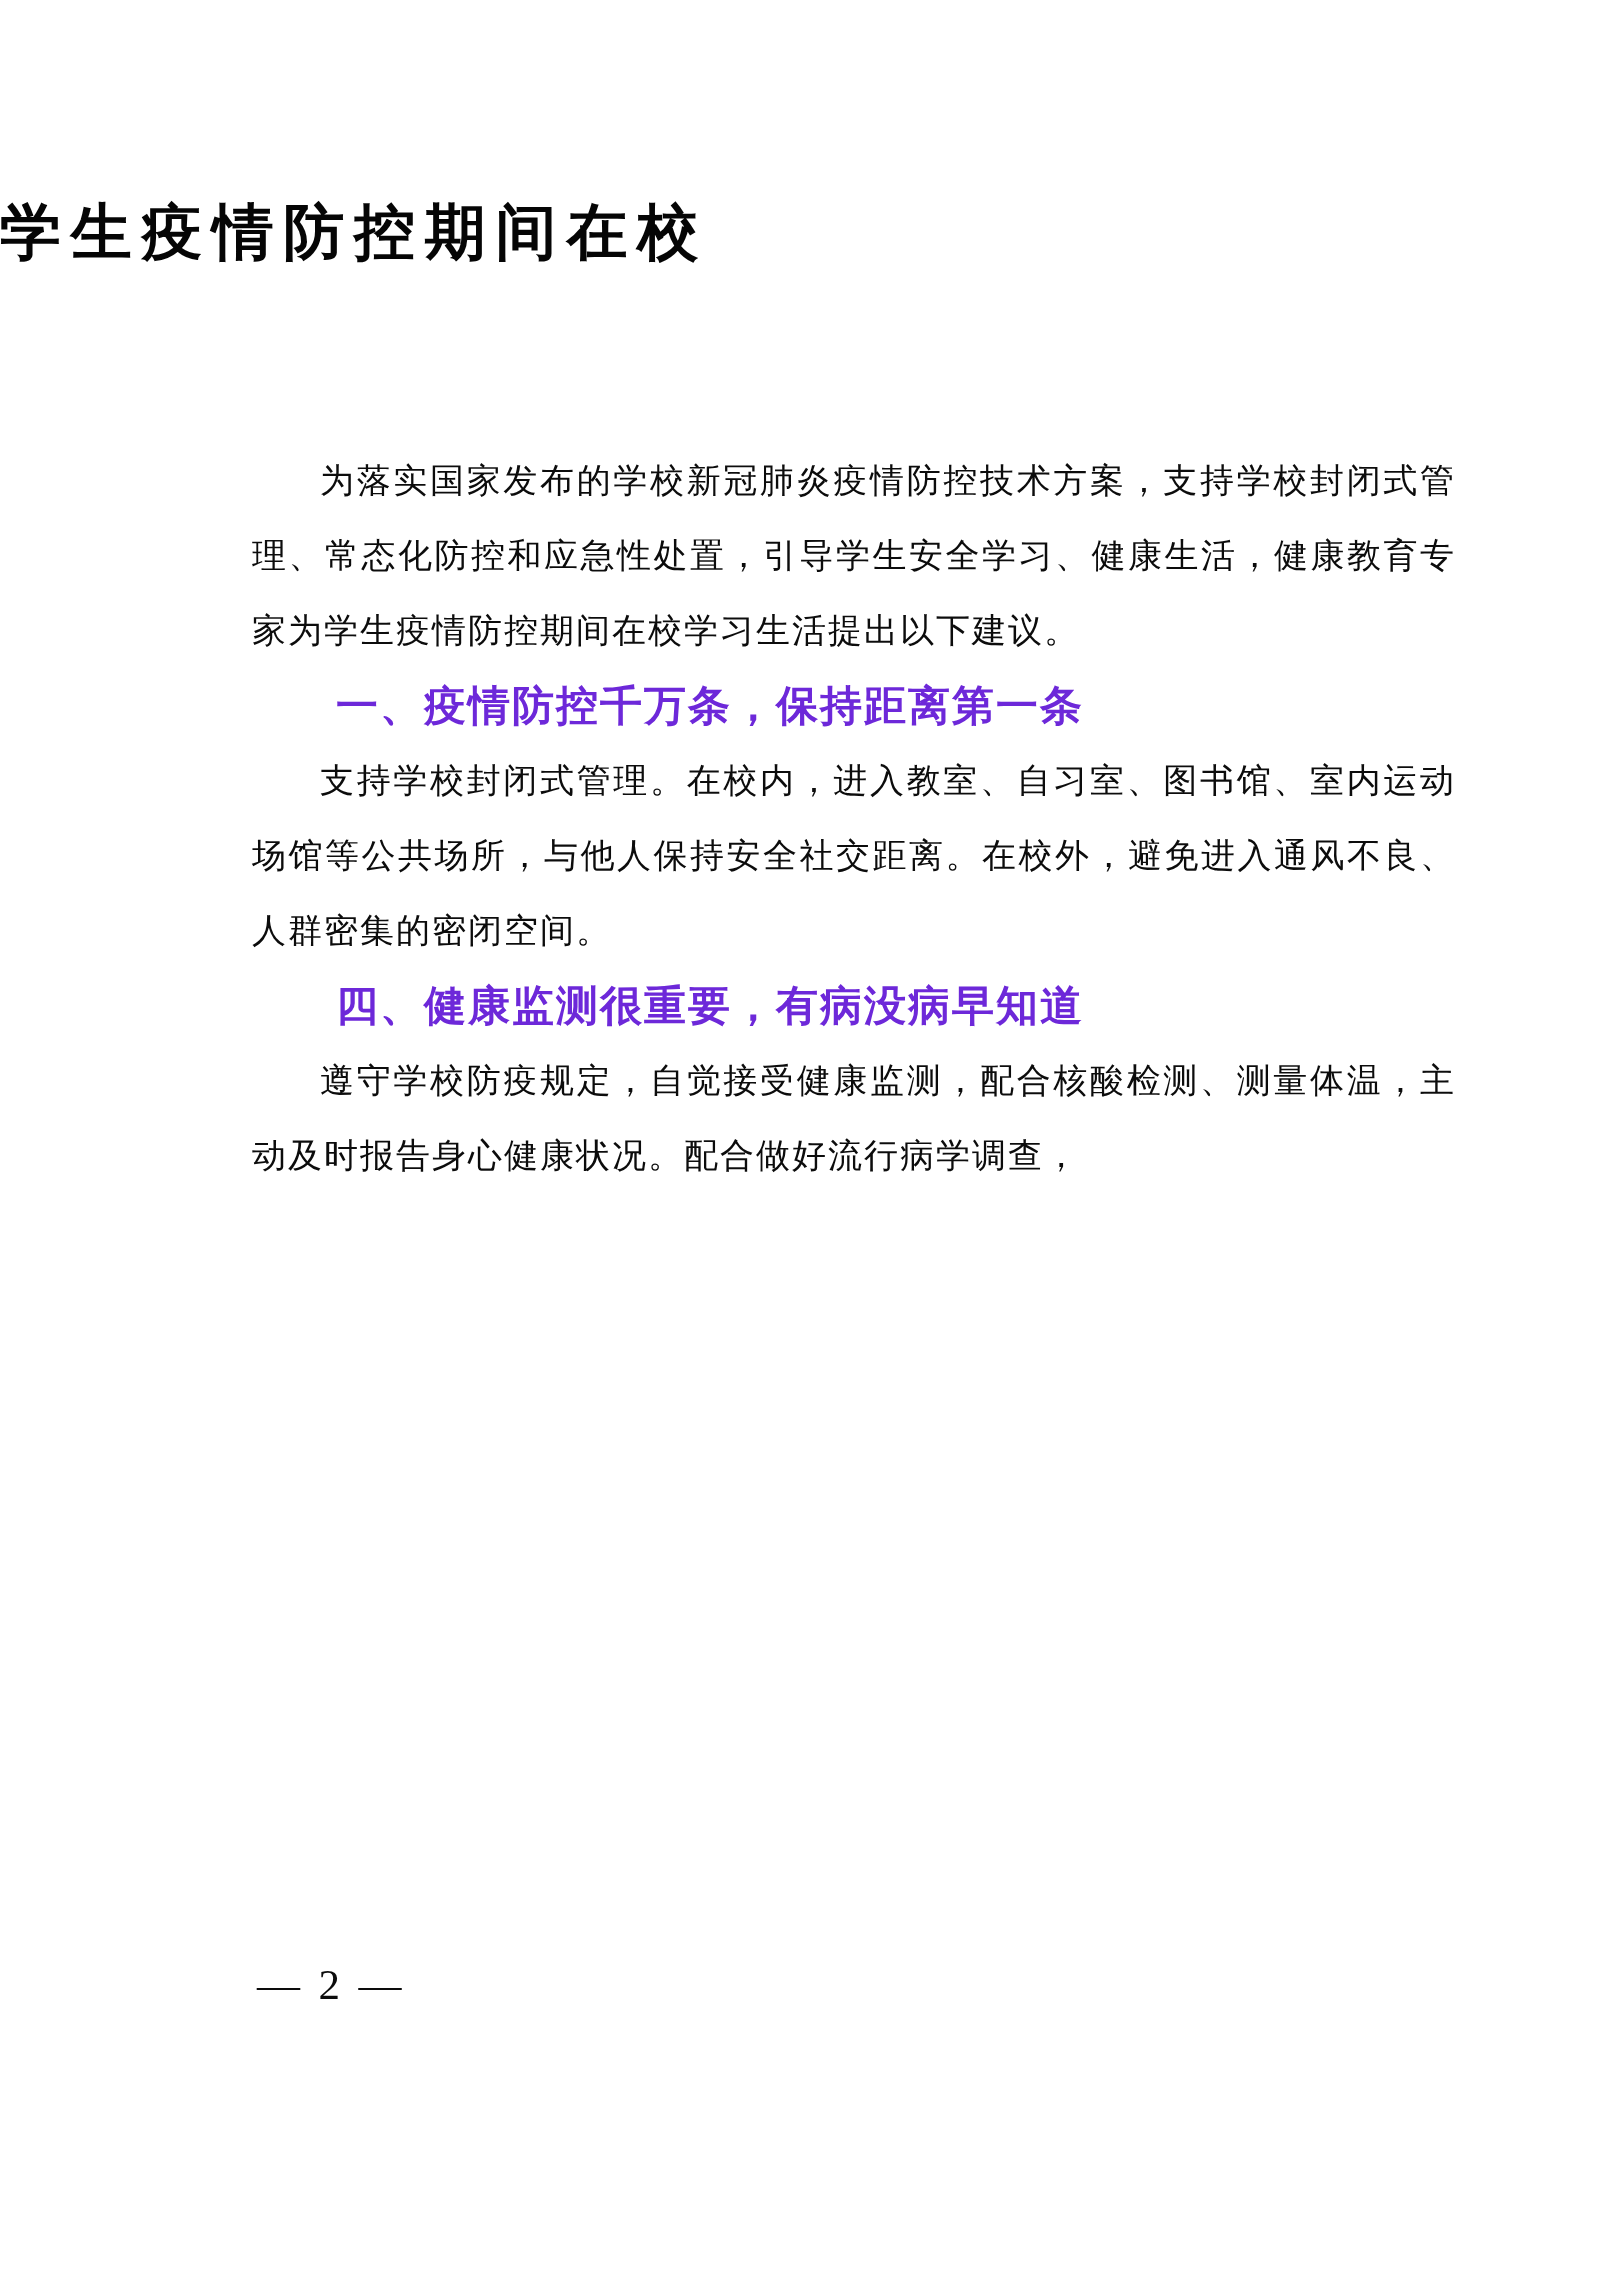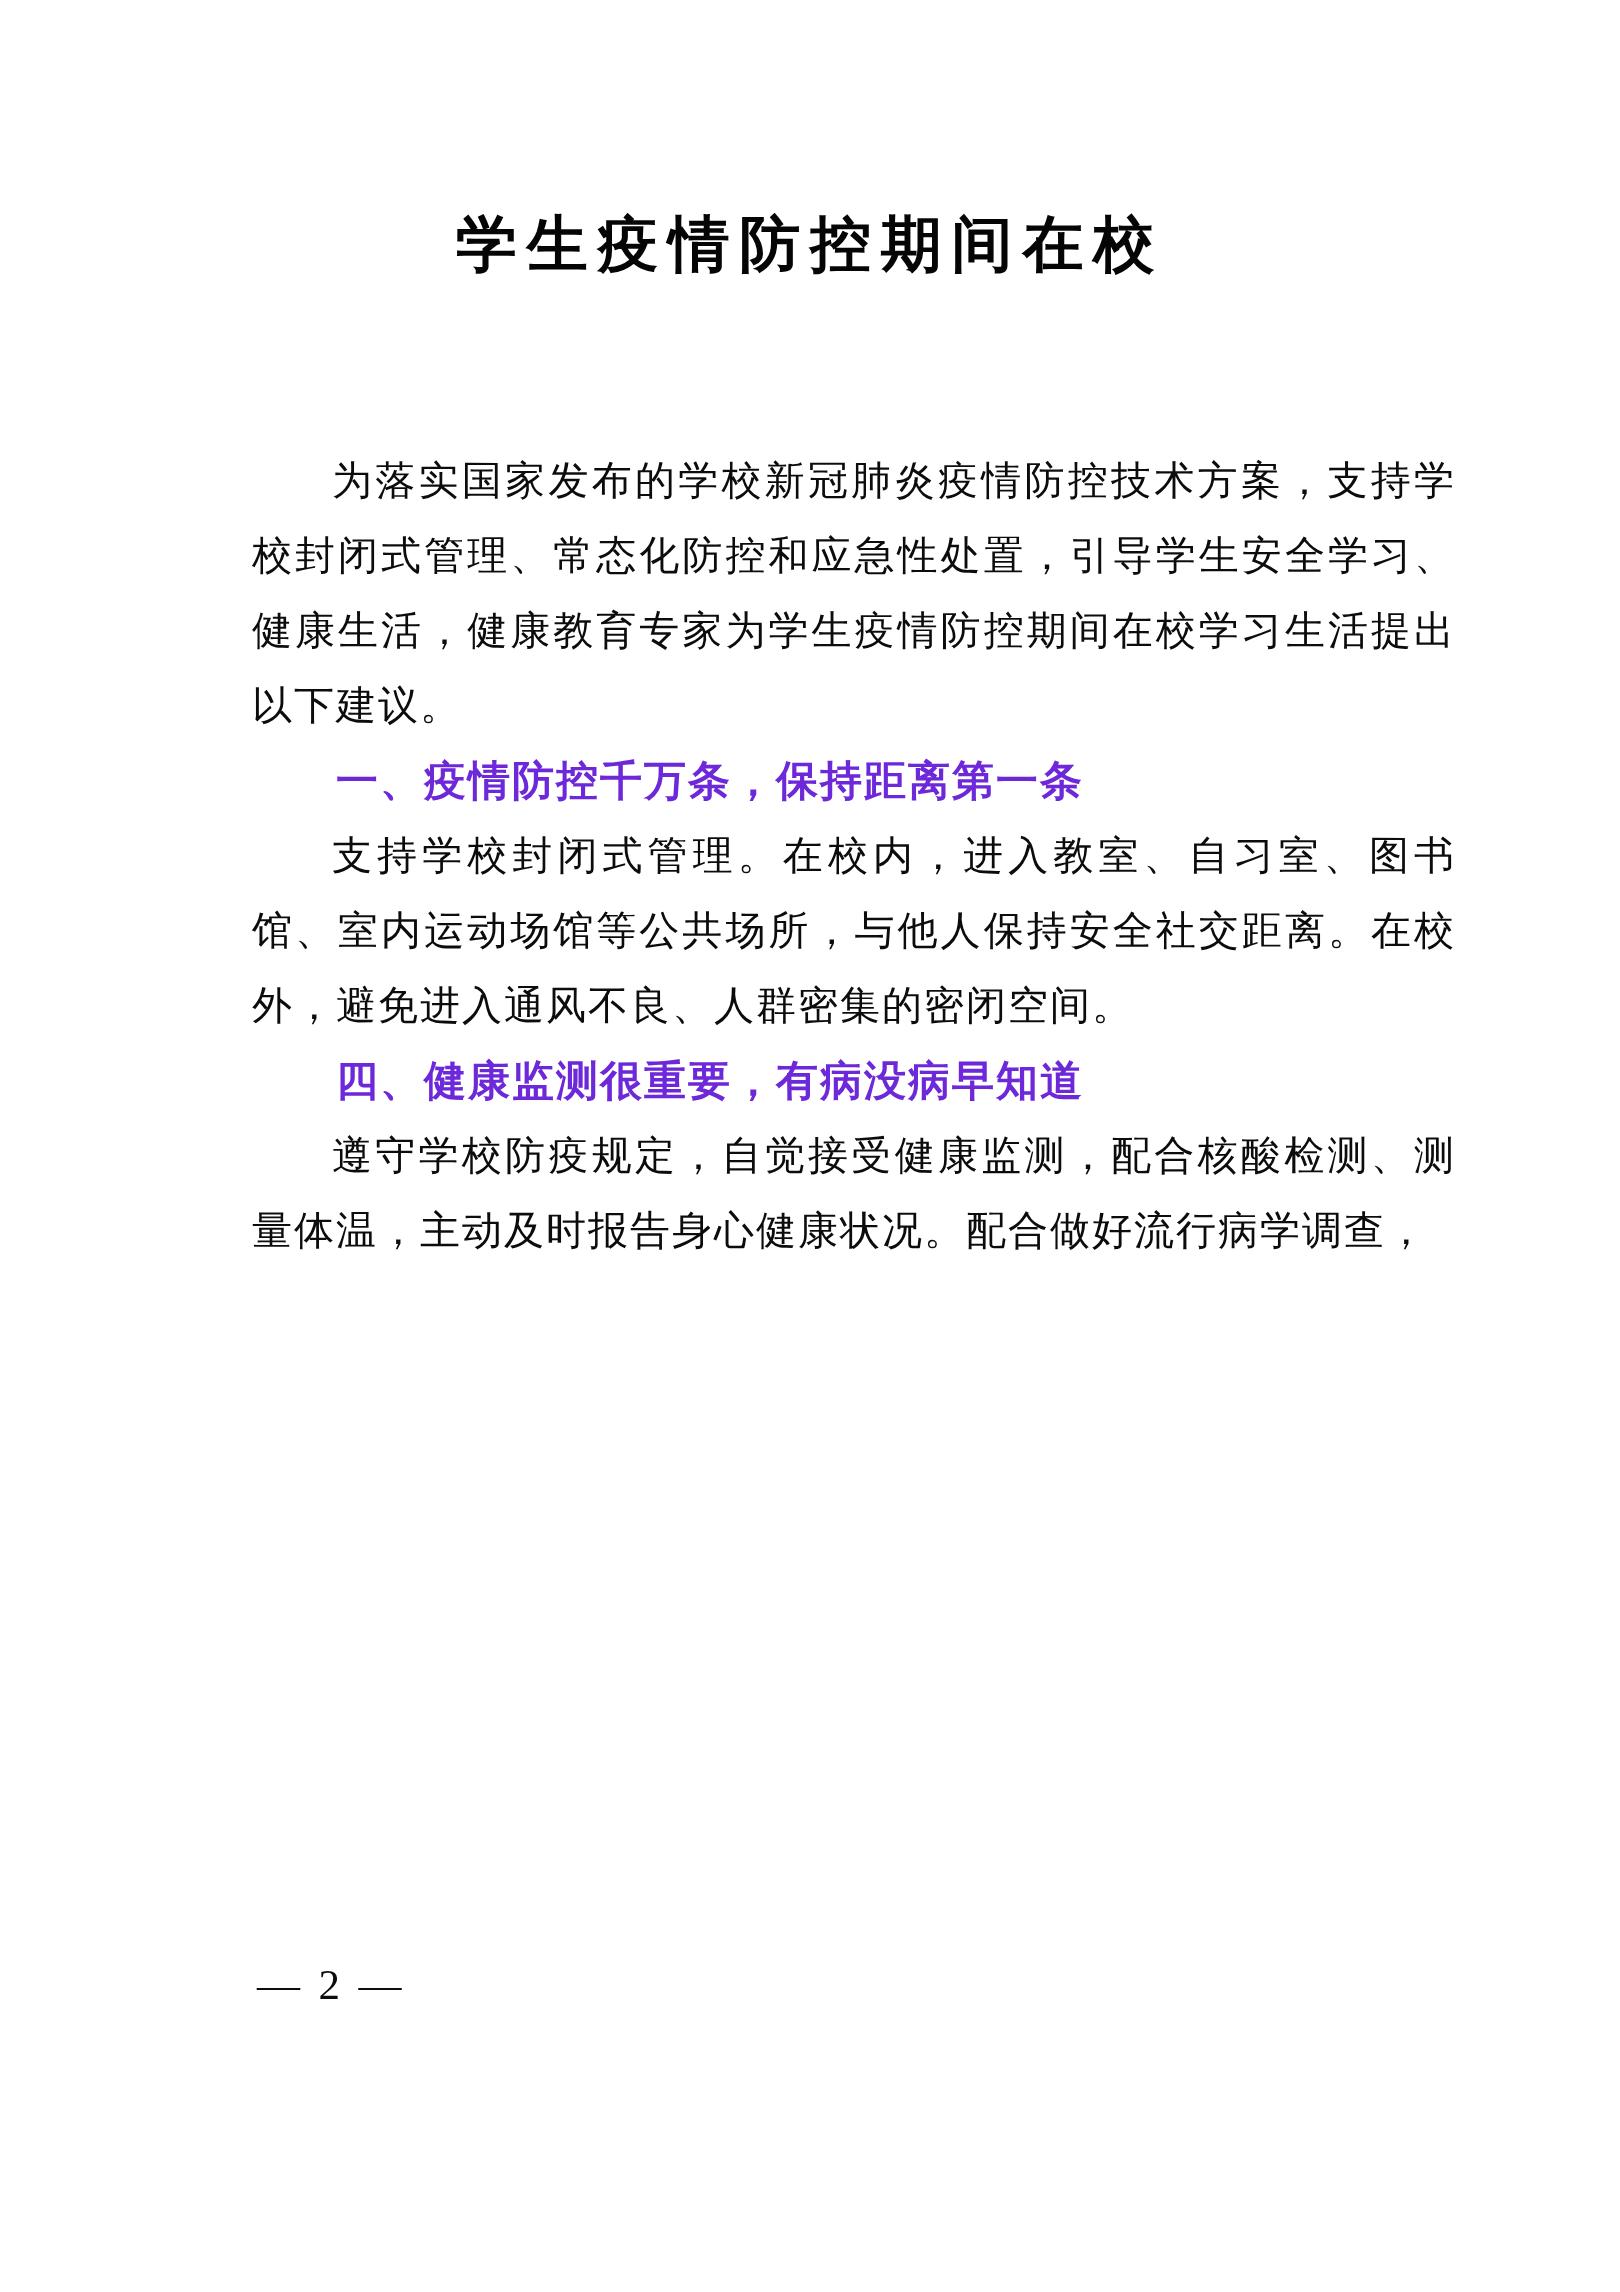--- a/index.html
+++ b/index.html
@@ -14,39 +14,38 @@
     margin: 0 auto;
     background: #ffffff;
     color: #0a0a0a;
     overflow: hidden;
   }
   .doc-title {
     position: absolute;
     top: 192px;
     left: 0;
     width: 1620px;
-    text-align: center;
+    text-align: left;
     font-family: "Liberation Serif", "DejaVu Serif", serif;
     font-weight: bold;
     font-size: 61px;
     line-height: 82px;
     letter-spacing: 9.8px;
     color: #050505;
-    margin-top: 12px;
   }
   .content {
     position: absolute;
     top: 443px;
     left: 252px;
     width: 1204px;
   }
   .body-par {
     margin: 0;
     font-family: "Liberation Serif", "DejaVu Serif", serif;
-    font-size: 40px;
+    font-size: 34px;
     line-height: 75px;
     letter-spacing: 2px;
     text-align: justify;
     text-justify: inter-character;
     text-indent: 2em;
     color: #0c0c0c;
   }
   .section-heading {
     margin: 0;
     font-family: "Liberation Sans", "DejaVu Sans", sans-serif;

